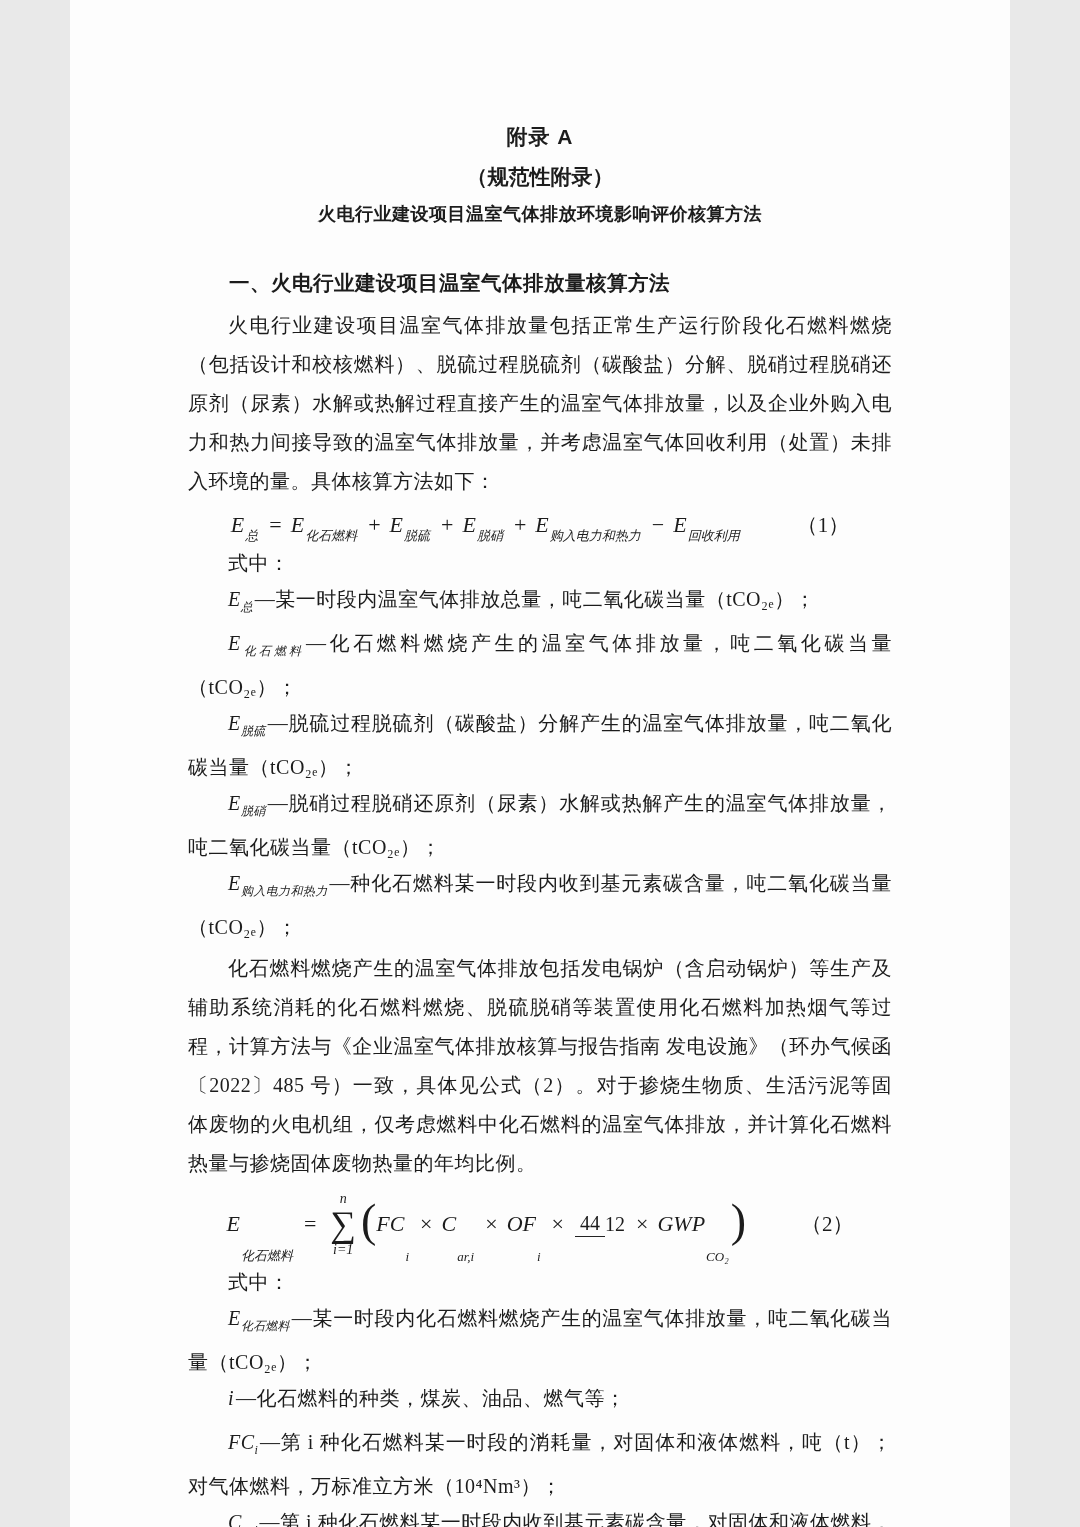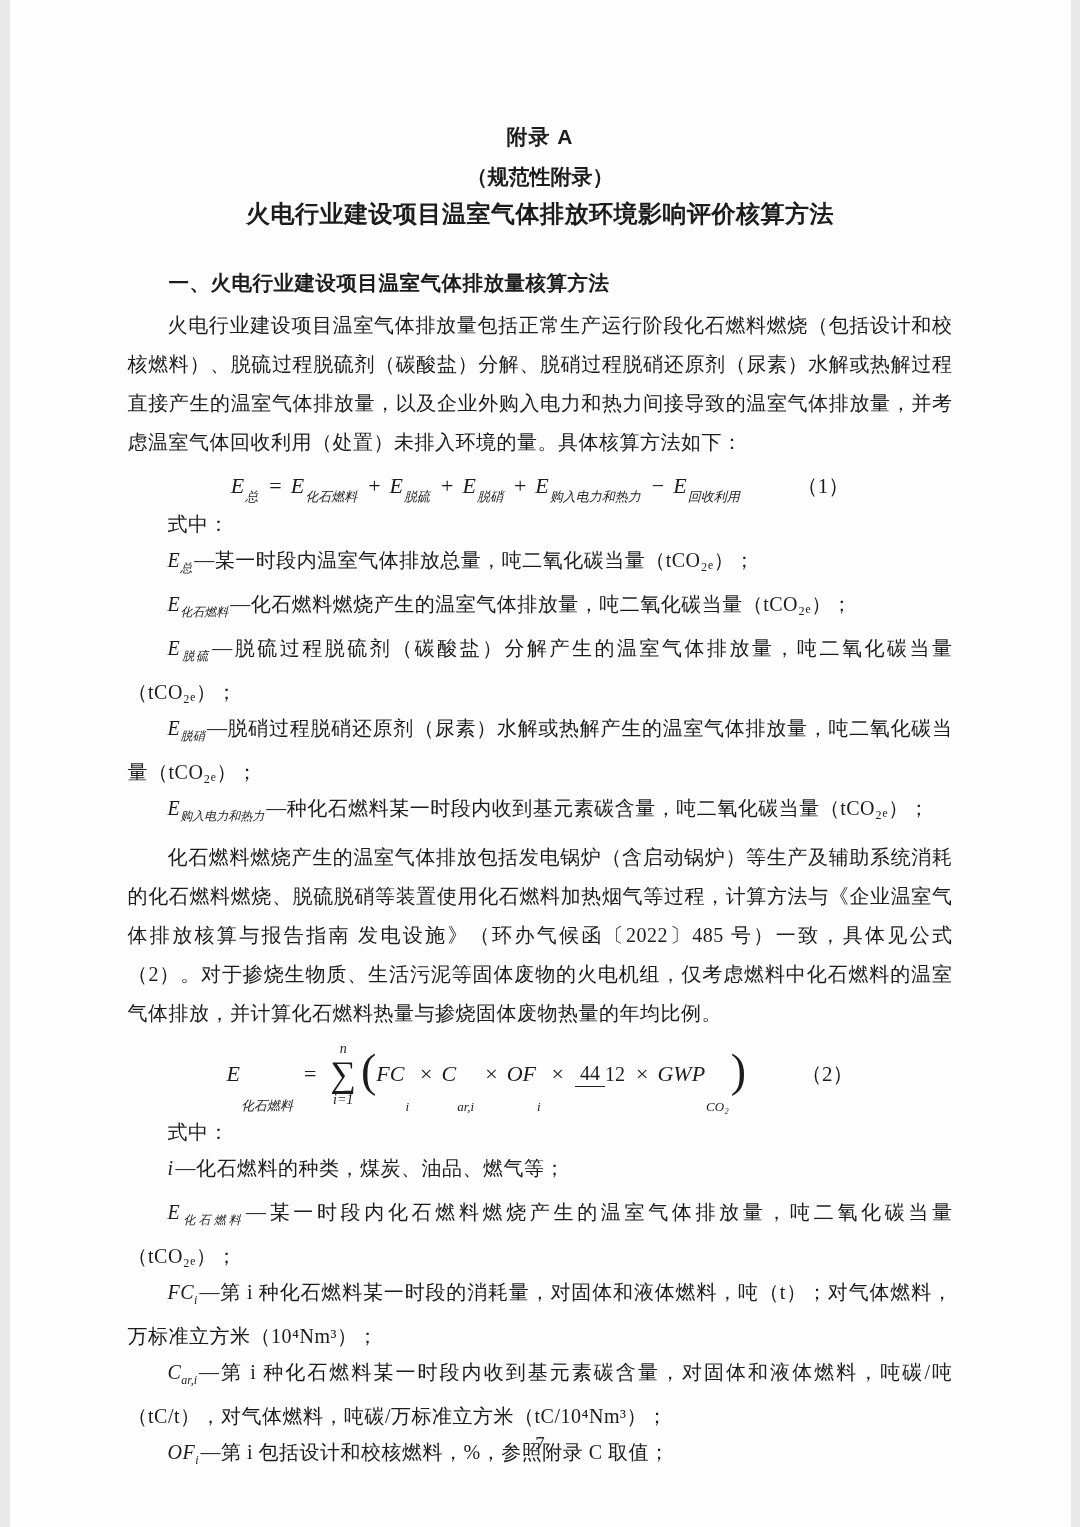--- a/index.html
+++ b/index.html
@@ -1,36 +1,36 @@
 <!DOCTYPE html>
 <html><head>
 <meta charset="utf-8">
 <style>
   * { box-sizing: border-box; }
   html, body { margin: 0; padding: 0; background: #e9e9e9; }
   .page {
     position: relative;
-    width: 1061px;
+    width: 940px;
     height: 1527px;
     margin: 0 auto;
     background: #fdfdfd;
     color: #1c1c1c;
     font-family: "Liberation Serif", "DejaVu Serif", serif;
     font-size: 20px;
     padding: 122px 118px 0 118px;
     overflow: hidden;
   }
   .h-center {
     text-align: center;
     font-family: "Liberation Sans", "DejaVu Sans", sans-serif;
     font-weight: 700;
   }
   .h-appendix { font-size: 21px; line-height: 30px; margin: 0 0 10px 0; letter-spacing: 1px; }
   .h-type     { font-size: 21px; line-height: 30px; margin: 0 0 8px 0; }
-  .h-doctitle { font-size: 24px; line-height: 28px; margin: 8px; letter-spacing: 0.5px; }
+  .h-doctitle { font-size: 18px; line-height: 28px; margin: 8px; letter-spacing: 0.5px; }
   .section-heading {
     font-family: "Liberation Sans", "DejaVu Sans", sans-serif;
     font-weight: 700;
     font-size: 20.5px;
     line-height: 30px;
     margin: 40px 0 0 0;
     text-indent: 2em;
     letter-spacing: 0.5px;
   }
   .para {
@@ -164,21 +164,21 @@
       <span class="fop">×</span>
       <span class="fsym">GWP</span>
         <span class="fsub">CO₂</span>
       <span class="bigparen">)</span>
     </span>
     <span class="fnum">（2）</span>
   </div>
 
   <p class="where">式中：</p>
 
+  <p class="def"><span class="dsym">E</span><span class="dsub">化石燃料</span><span>—某一时段内化石燃料燃烧产生的温室气体排放量，吨二氧化碳当量（tCO₂ₑ）；</span></p>
   <p class="def"><span class="dsym">i</span><span class="dsub"></span><span>—化石燃料的种类，煤炭、油品、燃气等；</span></p>
-  <p class="def"><span class="dsym">E</span><span class="dsub">化石燃料</span><span>—某一时段内化石燃料燃烧产生的温室气体排放量，吨二氧化碳当量（tCO₂ₑ）；</span></p>
   <p class="def"><span class="dsym">FC</span><span class="dsub">i</span><span>—第 i 种化石燃料某一时段的消耗量，对固体和液体燃料，吨（t）；对气体燃料，万标准立方米（10⁴Nm³）；</span></p>
   <p class="def"><span class="dsym">C</span><span class="dsub">ar,i</span><span>—第 i 种化石燃料某一时段内收到基元素碳含量，对固体和液体燃料，吨碳/吨（tC/t），对气体燃料，吨碳/万标准立方米（tC/10⁴Nm³）；</span></p>
   <p class="def"><span class="dsym">OF</span><span class="dsub">i</span><span>—第 i 包括设计和校核燃料，%，参照附录 C 取值；</span></p>
 
   <div class="pagenum">7</div>
 
 </div>
 
 </body></html>

